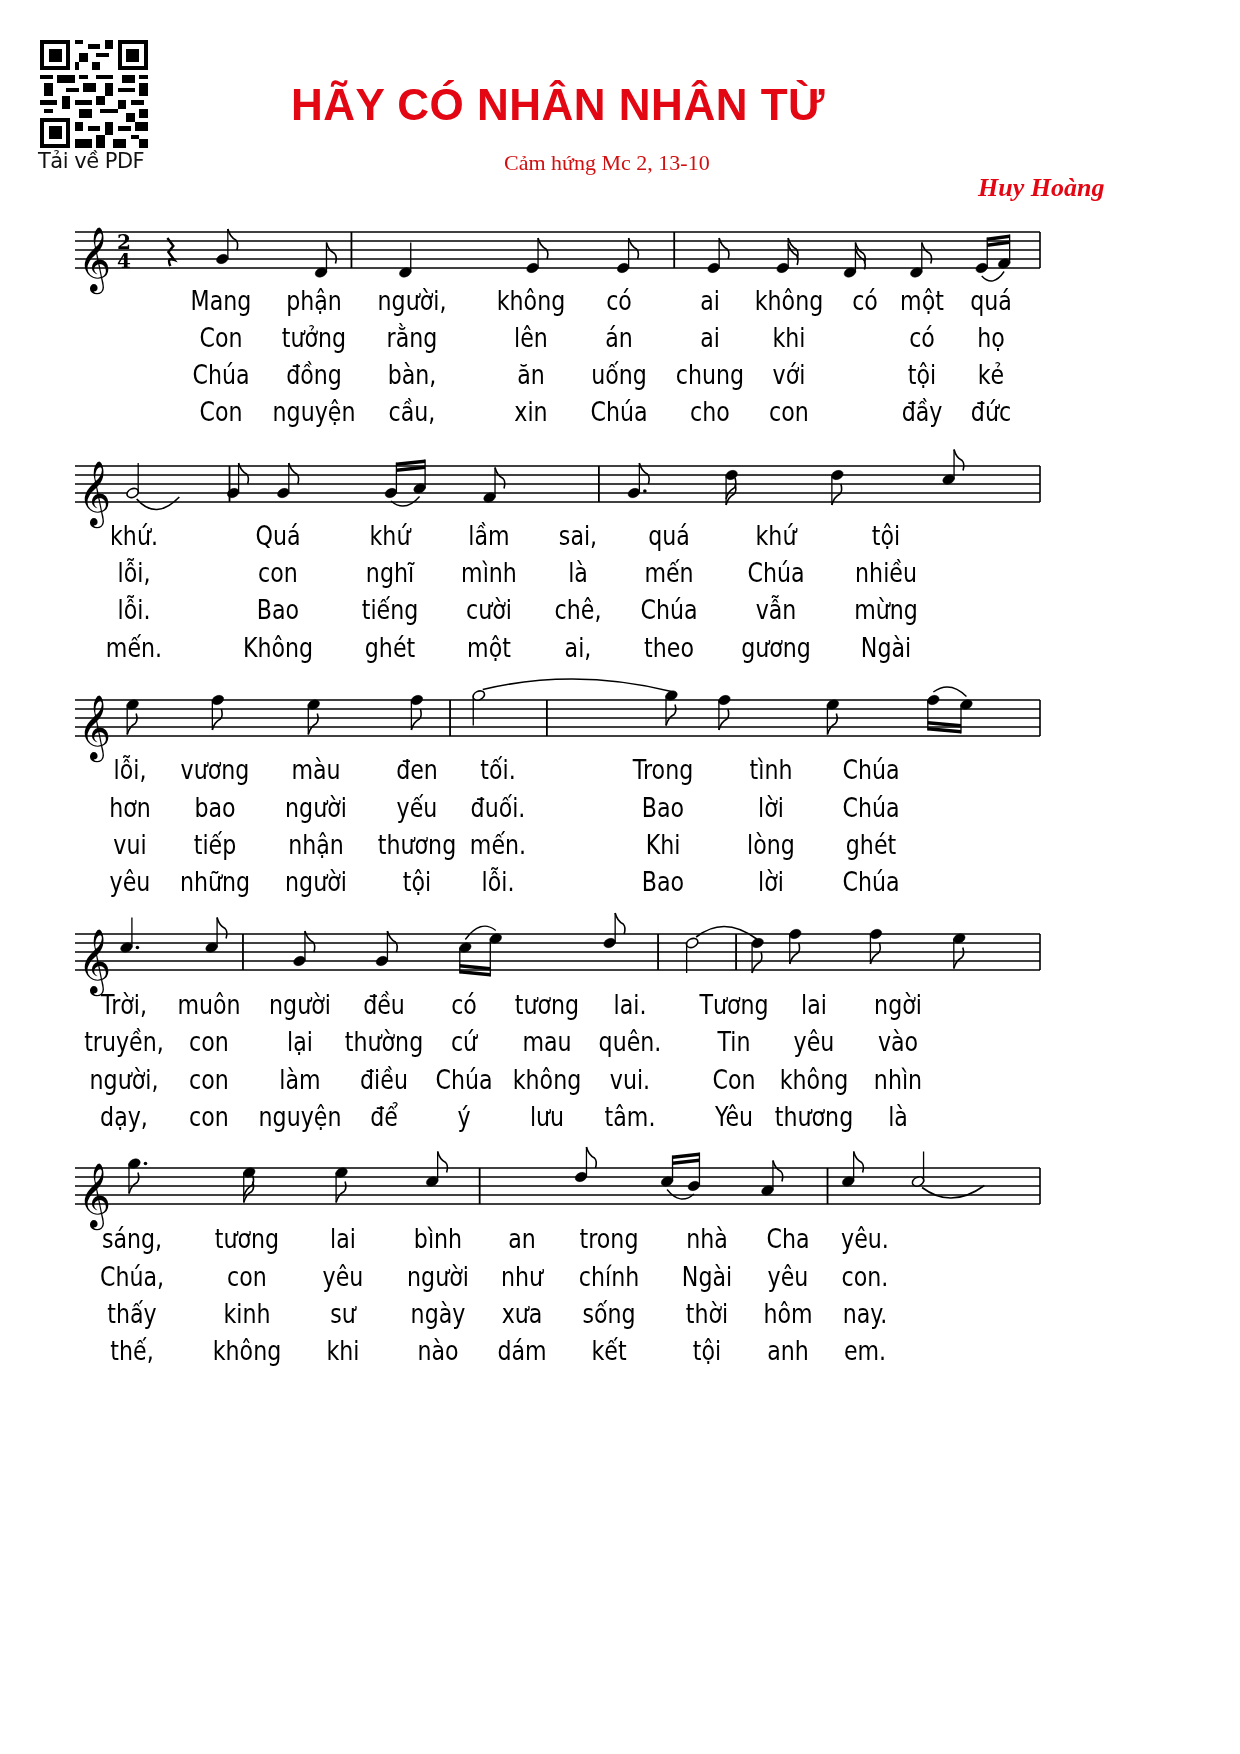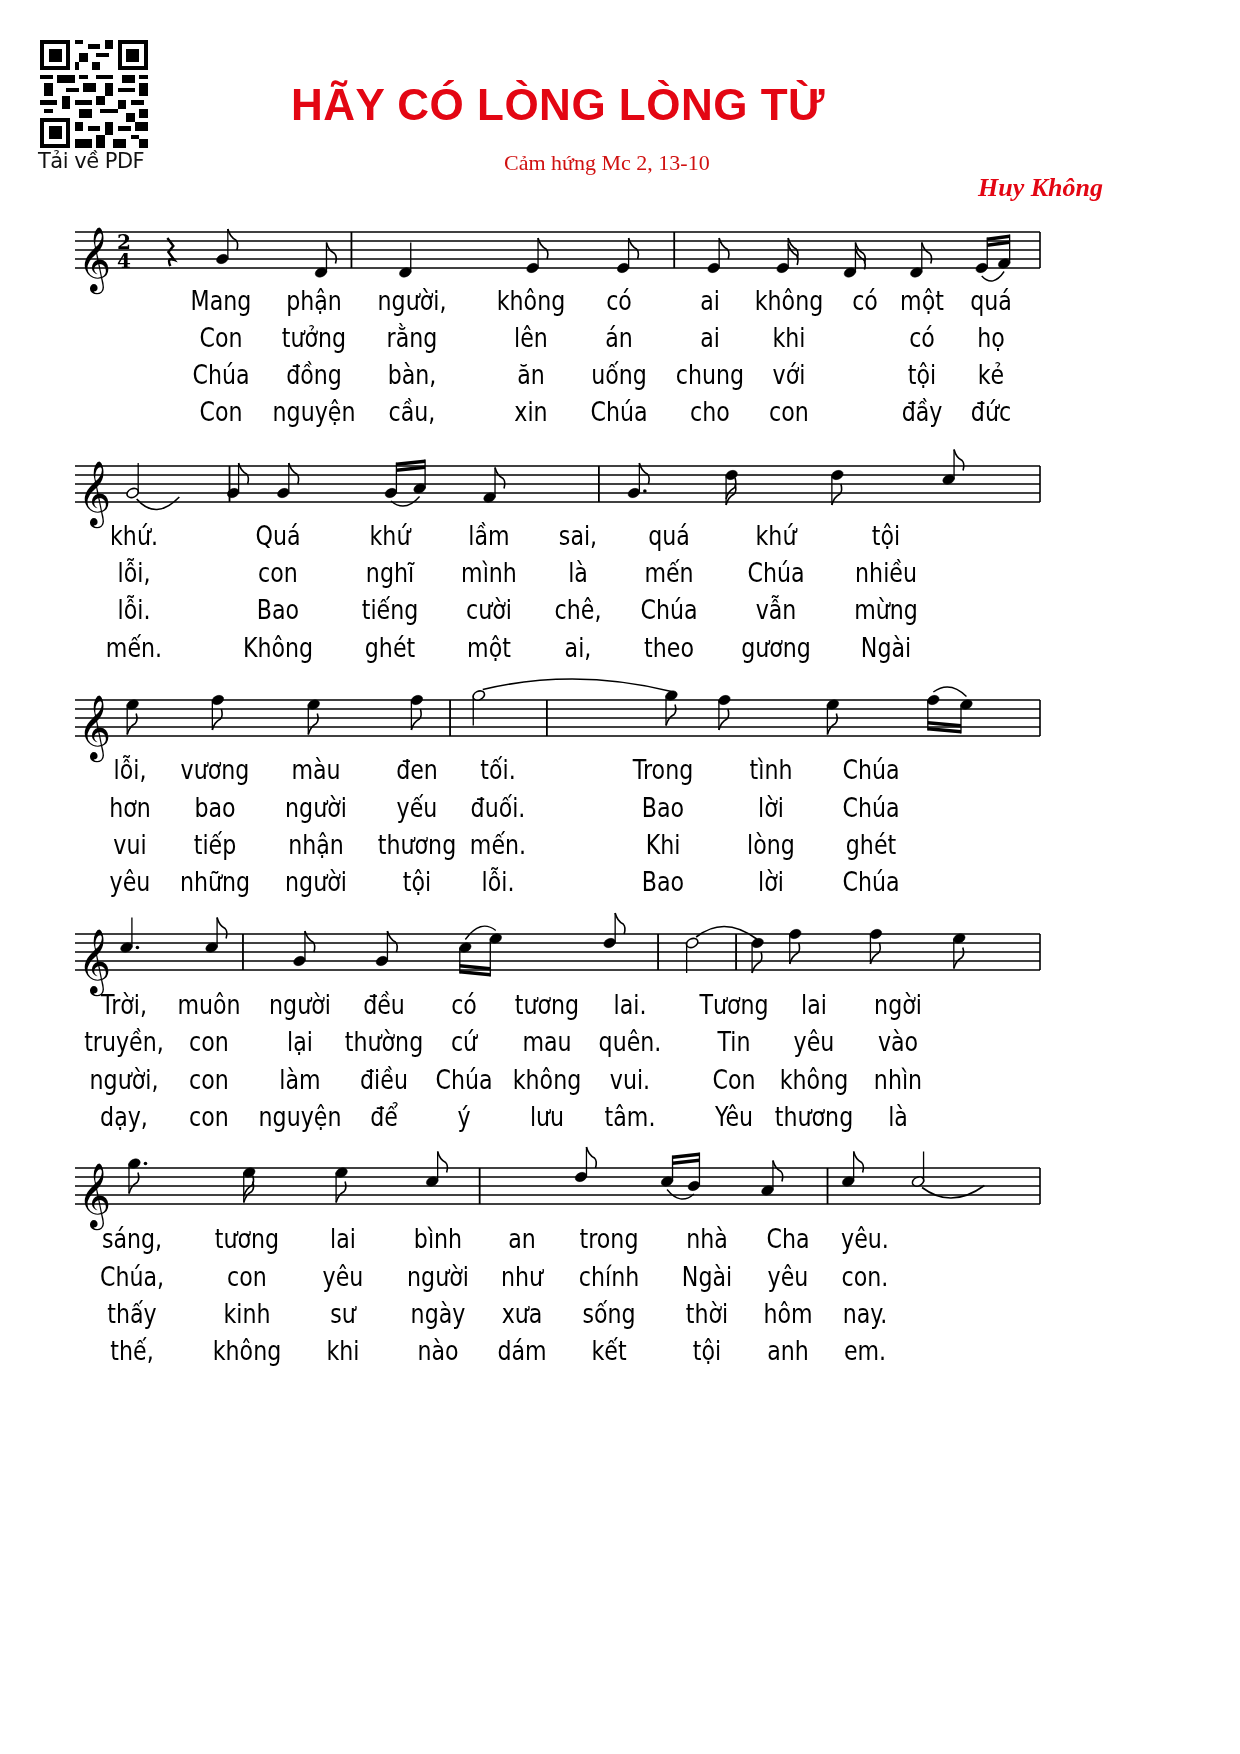--- a/index.html
+++ b/index.html
@@ -66,23 +66,23 @@
       <rect x="22" y="19" width="3" height="2"></rect>
     <rect x="8" y="23" width="4" height="2"></rect>
       <rect x="13" y="22" width="2" height="3"></rect>
       <rect x="17" y="23" width="3" height="2"></rect>
       <rect x="21" y="22" width="2" height="1"></rect>
       <rect x="23" y="23" width="2" height="2"></rect>
   </g>
 </svg>
 <div class="qr-label">Tải về PDF</div>
 
-<div class="title"><span>HÃY CÓ LÒNG LÒNG TỪ</span></div>
+<div class="title"><span>HÃY CÓ NHÂN NHÂN TỪ</span></div>
 <div class="subtitle">Cảm hứng Mc 2, 13-10</div>
-<div class="composer">Huy Không</div>
+<div class="composer">Huy Hoàng</div>
 
 <div id="score">
     <div class="system" style="top: 0px;">
       <svg width="1240" height="1754">
         <line x1="75" x2="1040" y1="232" y2="232" stroke="#000" stroke-width="1.3"></line>
         <line x1="75" x2="1040" y1="241" y2="241" stroke="#000" stroke-width="1.3"></line>
         <line x1="75" x2="1040" y1="250" y2="250" stroke="#000" stroke-width="1.3"></line>
         <line x1="75" x2="1040" y1="259" y2="259" stroke="#000" stroke-width="1.3"></line>
         <line x1="75" x2="1040" y1="268" y2="268" stroke="#000" stroke-width="1.3"></line>
         <line x1="1040" x2="1040" y1="232" y2="268" stroke="#000" stroke-width="1.6"></line>

